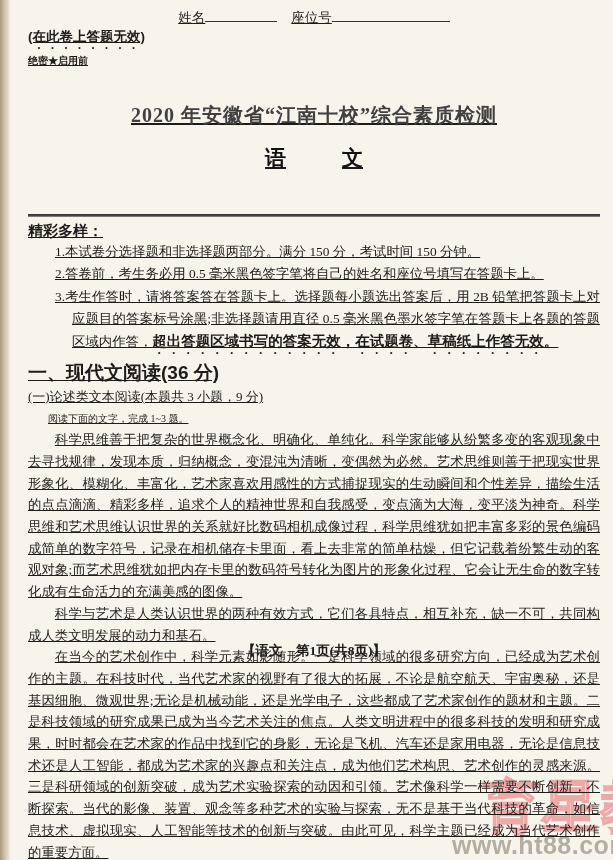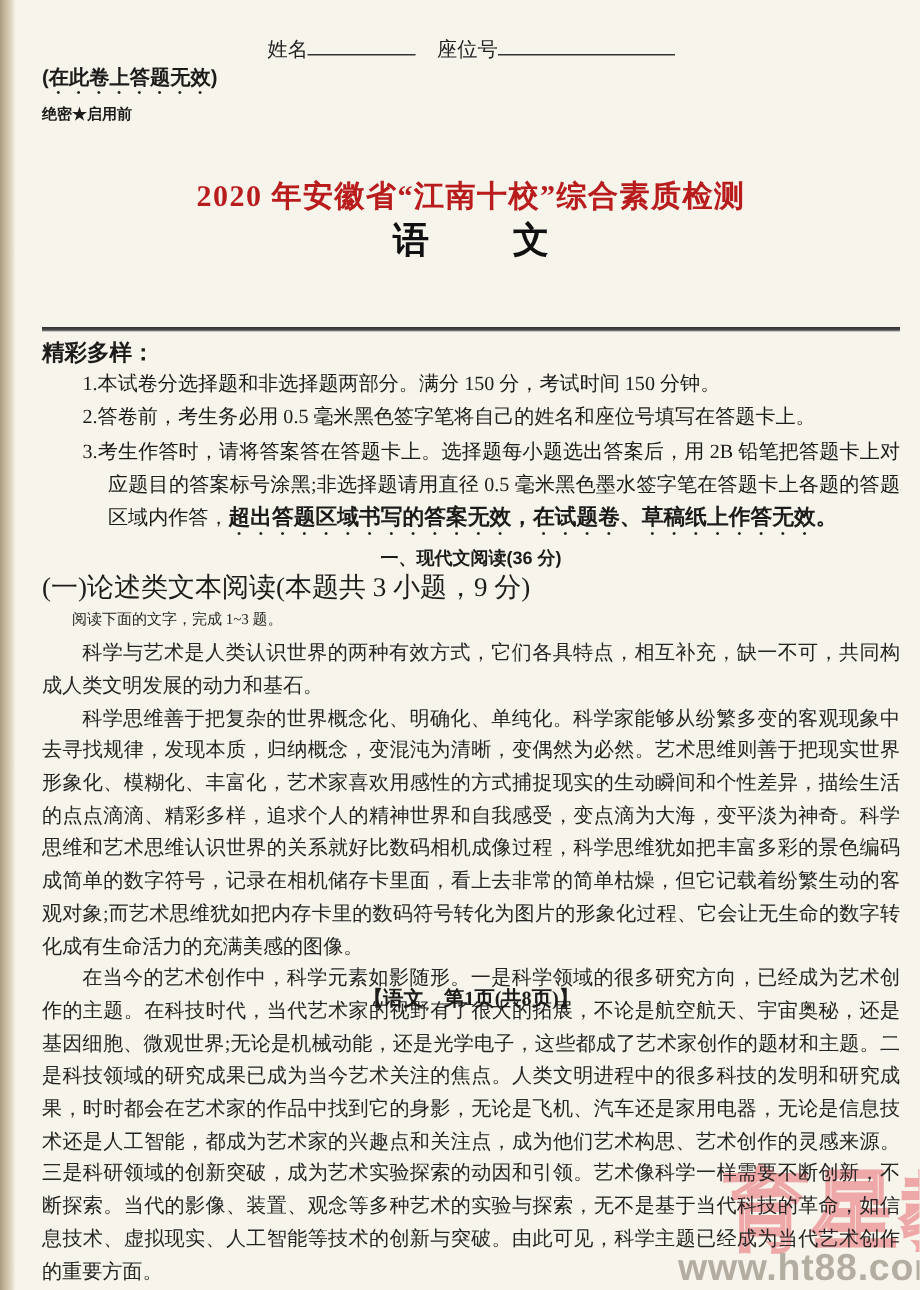--- a/index.html
+++ b/index.html
@@ -21,55 +21,55 @@
     font-size:56px; font-weight:bold; white-space:nowrap;
     color:transparent; -webkit-text-stroke:1.6px #efa8a8;
     letter-spacing:3px; font-family:"Liberation Serif",serif;
   }
   .watermark-url {
     position:absolute; left:452px; top:831px; z-index:0;
     font-size:25px; font-weight:bold; letter-spacing:0.5px;
     color:#b3ada2; font-family:"Liberation Sans","DejaVu Sans",sans-serif;
     white-space:nowrap;
   }
-  .page { position:absolute; left:28px; top:15px; width:572px; height:652px; z-index:1; }
+  .page { position:absolute; left:28px; top:0; width:572px; height:652px; z-index:1;text-decoration:underline; }
 
   .form-row { margin-top:9px; text-align:center; font-size:13.5px;
     font-family:"Liberation Sans",sans-serif; color:#222; }
   .blank { display:inline-block; border-bottom:1.5px solid #333; height:13px; vertical-align:baseline; }
   .blank.name { width:72px; margin-right:14px; }
   .blank.seat { width:118px; }
 
   .invalid-note { margin-top:1px; font-weight:bold; font-size:13.5px;
     font-family:"Liberation Sans",sans-serif; }
   .dots-under {
     -webkit-text-emphasis:filled dot #222; -webkit-text-emphasis-position:under right;
     text-emphasis:filled dot #222; text-emphasis-position:under right;
   }
   .secrecy { margin-top:3px; font-weight:bold; font-size:10px;
     font-family:"Liberation Sans",sans-serif; }
 
   .exam-title { margin-top:34px; text-align:center; font-size:20px; font-weight:bold;
-    letter-spacing:1px; color:#b91c1c; }
-  .subject-line { text-align:center; font-size:24px; font-weight:bold;
+    letter-spacing:1px; color:#404040; }
+  .subject-line { margin-top:15px; text-align:center; font-size:21px; font-weight:bold;
     font-family:"Liberation Sans",sans-serif; color:#111; }
   .subject-line .gap { display:inline-block; width:56px; }
 
   .rule { margin-top:42px; height:3px;
     background:linear-gradient(180deg,#2f2f2f 0%,#4a4a4a 60%,#9c9c9c 100%); }
 
   .notice-head { margin-top:5px; font-weight:bold; font-size:15px;
     font-family:"Liberation Sans",sans-serif; }
   .notice-item { margin-left:44px; text-indent:-17px; font-size:13.4px; line-height:22.3px;
     text-align:justify; }
   .warn { font-weight:bold; font-family:"Liberation Sans",sans-serif; font-size:14.5px; }
 
-  .sec-head { margin-top:4px; font-weight:bold; font-size:12px;
-    font-family:"Liberation Sans",sans-serif;text-align:center; }
-  .sec-sub { font-size:18px; line-height:21.5px; }
+  .sec-head { margin-top:4px; font-weight:bold; font-size:19px;
+    font-family:"Liberation Sans",sans-serif; }
+  .sec-sub { font-size:13px; line-height:21.5px; }
   .sec-instr { font-size:10px; line-height:21.5px; text-indent:2em; }
 
   .passage p { font-size:13.4px; line-height:21.7px; text-indent:2em;
     text-align:justify; color:#262523; }
 
   .footer { position:absolute; left:0; right:0; bottom:-7px; text-align:center;
     font-size:13.5px; font-weight:bold; line-height:16px; }
 </style>
 </head>
 <body>
@@ -105,21 +105,21 @@
   <div class="notice-item">2.答卷前，考生务必用 0.5 毫米黑色签字笔将自己的姓名和座位号填写在答题卡上。</div>
   <div class="notice-item">
     <span>3.考生作答时，请将答案答在答题卡上。选择题每小题选出答案后，用 2B 铅笔把答题卡上对应题目的答案标号涂黑;非选择题请用直径 0.5 毫米黑色墨水签字笔在答题卡上各题的答题区域内作答，</span><span class="warn dots-under">超出答题区域书写的答案无效，在试题卷、草稿纸上作答无效。</span>
   </div>
 
   <div class="sec-head">一、现代文阅读(36 分)</div>
   <div class="sec-sub">(一)论述类文本阅读(本题共 3 小题，9 分)</div>
   <div class="sec-instr">阅读下面的文字，完成 1~3 题。</div>
 
   <div class="passage">
+    <p>科学思维善于把复杂的世界概念化、明确化、单纯化。科学家能够从纷繁多变的客观现象中去寻找规律，发现本质，归纳概念，变混沌为清晰，变偶然为必然。艺术思维则善于把现实世界形象化、模糊化、丰富化，艺术家喜欢用感性的方式捕捉现实的生动瞬间和个性差异，描绘生活的点点滴滴、精彩多样，追求个人的精神世界和自我感受，变点滴为大海，变平淡为神奇。科学思维和艺术思维认识世界的关系就好比数码相机成像过程，科学思维犹如把丰富多彩的景色编码成简单的数字符号，记录在相机储存卡里面，看上去非常的简单枯燥，但它记载着纷繁生动的客观对象;而艺术思维犹如把内存卡里的数码符号转化为图片的形象化过程、它会让无生命的数字转化成有生命活力的充满美感的图像。</p>
     <p>科学与艺术是人类认识世界的两种有效方式，它们各具特点，相互补充，缺一不可，共同构成人类文明发展的动力和基石。</p>
-    <p>科学思维善于把复杂的世界概念化、明确化、单纯化。科学家能够从纷繁多变的客观现象中去寻找规律，发现本质，归纳概念，变混沌为清晰，变偶然为必然。艺术思维则善于把现实世界形象化、模糊化、丰富化，艺术家喜欢用感性的方式捕捉现实的生动瞬间和个性差异，描绘生活的点点滴滴、精彩多样，追求个人的精神世界和自我感受，变点滴为大海，变平淡为神奇。科学思维和艺术思维认识世界的关系就好比数码相机成像过程，科学思维犹如把丰富多彩的景色编码成简单的数字符号，记录在相机储存卡里面，看上去非常的简单枯燥，但它记载着纷繁生动的客观对象;而艺术思维犹如把内存卡里的数码符号转化为图片的形象化过程、它会让无生命的数字转化成有生命活力的充满美感的图像。</p>
     <p>在当今的艺术创作中，科学元素如影随形。一是科学领域的很多研究方向，已经成为艺术创作的主题。在科技时代，当代艺术家的视野有了很大的拓展，不论是航空航天、宇宙奥秘，还是基因细胞、微观世界;无论是机械动能，还是光学电子，这些都成了艺术家创作的题材和主题。二是科技领域的研究成果已成为当今艺术关注的焦点。人类文明进程中的很多科技的发明和研究成果，时时都会在艺术家的作品中找到它的身影，无论是飞机、汽车还是家用电器，无论是信息技术还是人工智能，都成为艺术家的兴趣点和关注点，成为他们艺术构思、艺术创作的灵感来源。三是科研领域的创新突破，成为艺术实验探索的动因和引领。艺术像科学一样需要不断创新，不断探索。当代的影像、装置、观念等多种艺术的实验与探索，无不是基于当代科技的革命，如信息技术、虚拟现实、人工智能等技术的创新与突破。由此可见，科学主题已经成为当代艺术创作的重要方面。</p>
 
   </div>
 
   <div class="footer">【语文　第1页(共8页)】</div>
 
 </div>
 
 </body></html>

